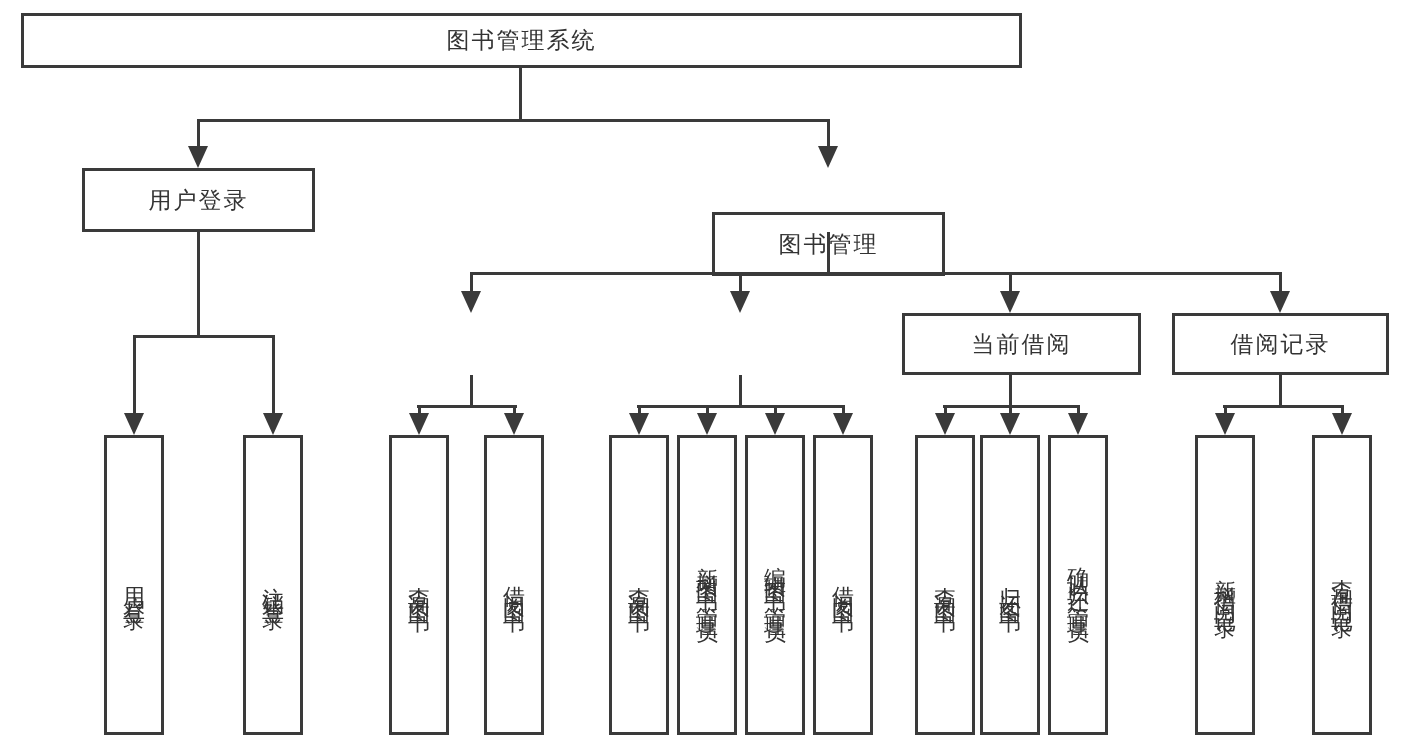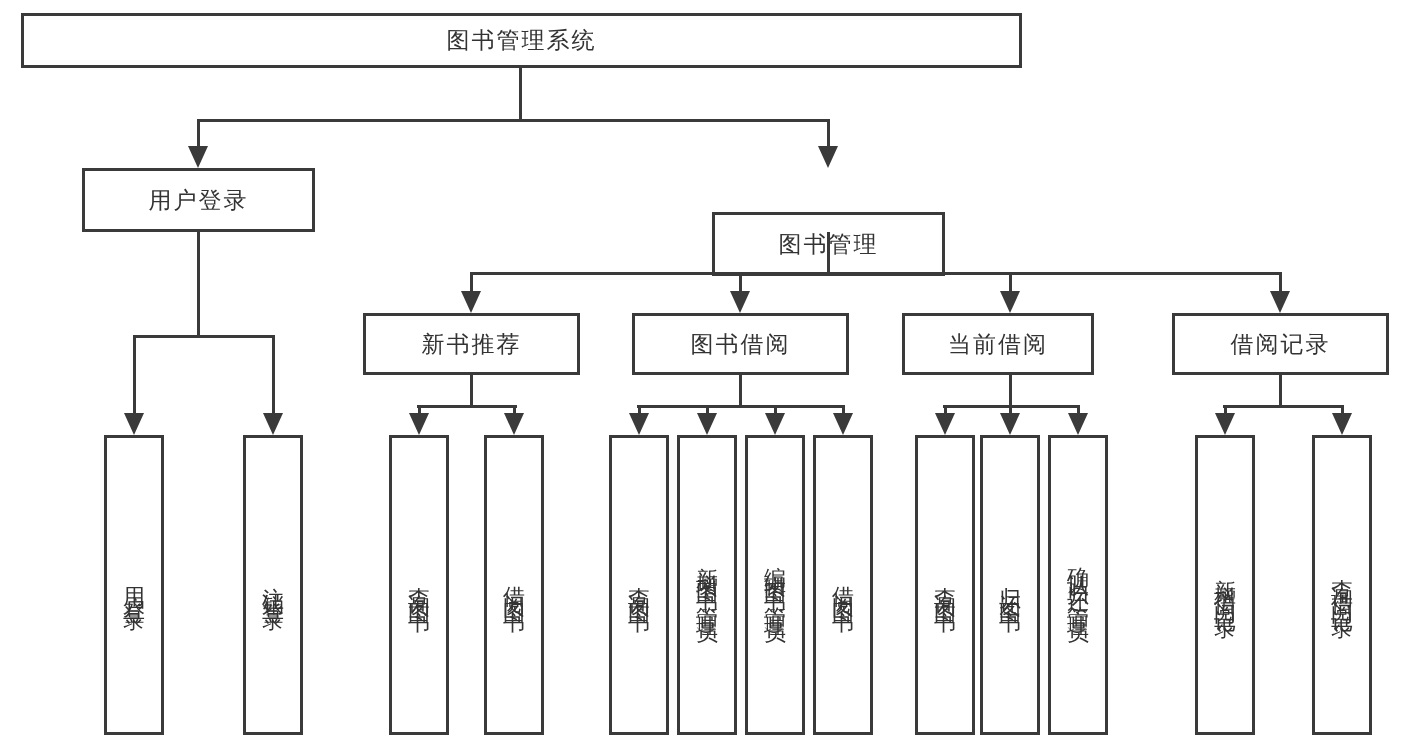--- a/index.html
+++ b/index.html
@@ -81,23 +81,21 @@
     </div>
   <div class="arrow" style="left:1000px;top:272px;height:41px;">
       <i class="stem"></i>
       <i class="head"></i>
     </div>
   <div class="arrow" style="left:1270px;top:272px;height:41px;">
       <i class="stem"></i>
       <i class="head"></i>
     </div>
 
-  <div class="box hbox" style="left:363px;top:313px;width:217px;height:62px;">新书推荐</div>
-  <div class="box hbox" style="left:632px;top:313px;width:217px;height:62px;">图书借阅</div>
-  <div class="box hbox" style="left:902px;top:313px;width:192px;height:62px;">当前借阅</div>
+  <div class="box hbox" style="left:902px;top:313px;width:239px;height:62px;">当前借阅</div>
   <div class="box hbox" style="left:1172px;top:313px;width:217px;height:62px;">借阅记录</div>
 
   <div class="vline" style="left:470px;top:375px;height:30px;"></div>
   <div class="vline" style="left:739px;top:375px;height:30px;"></div>
   <div class="vline" style="left:1009px;top:375px;height:30px;"></div>
   <div class="vline" style="left:1279px;top:375px;height:30px;"></div>
 
   <div class="hline" style="left:417px;top:405px;width:100px;"></div>
   <div class="hline" style="left:637px;top:405px;width:208px;"></div>
   <div class="hline" style="left:943px;top:405px;width:137px;"></div>

